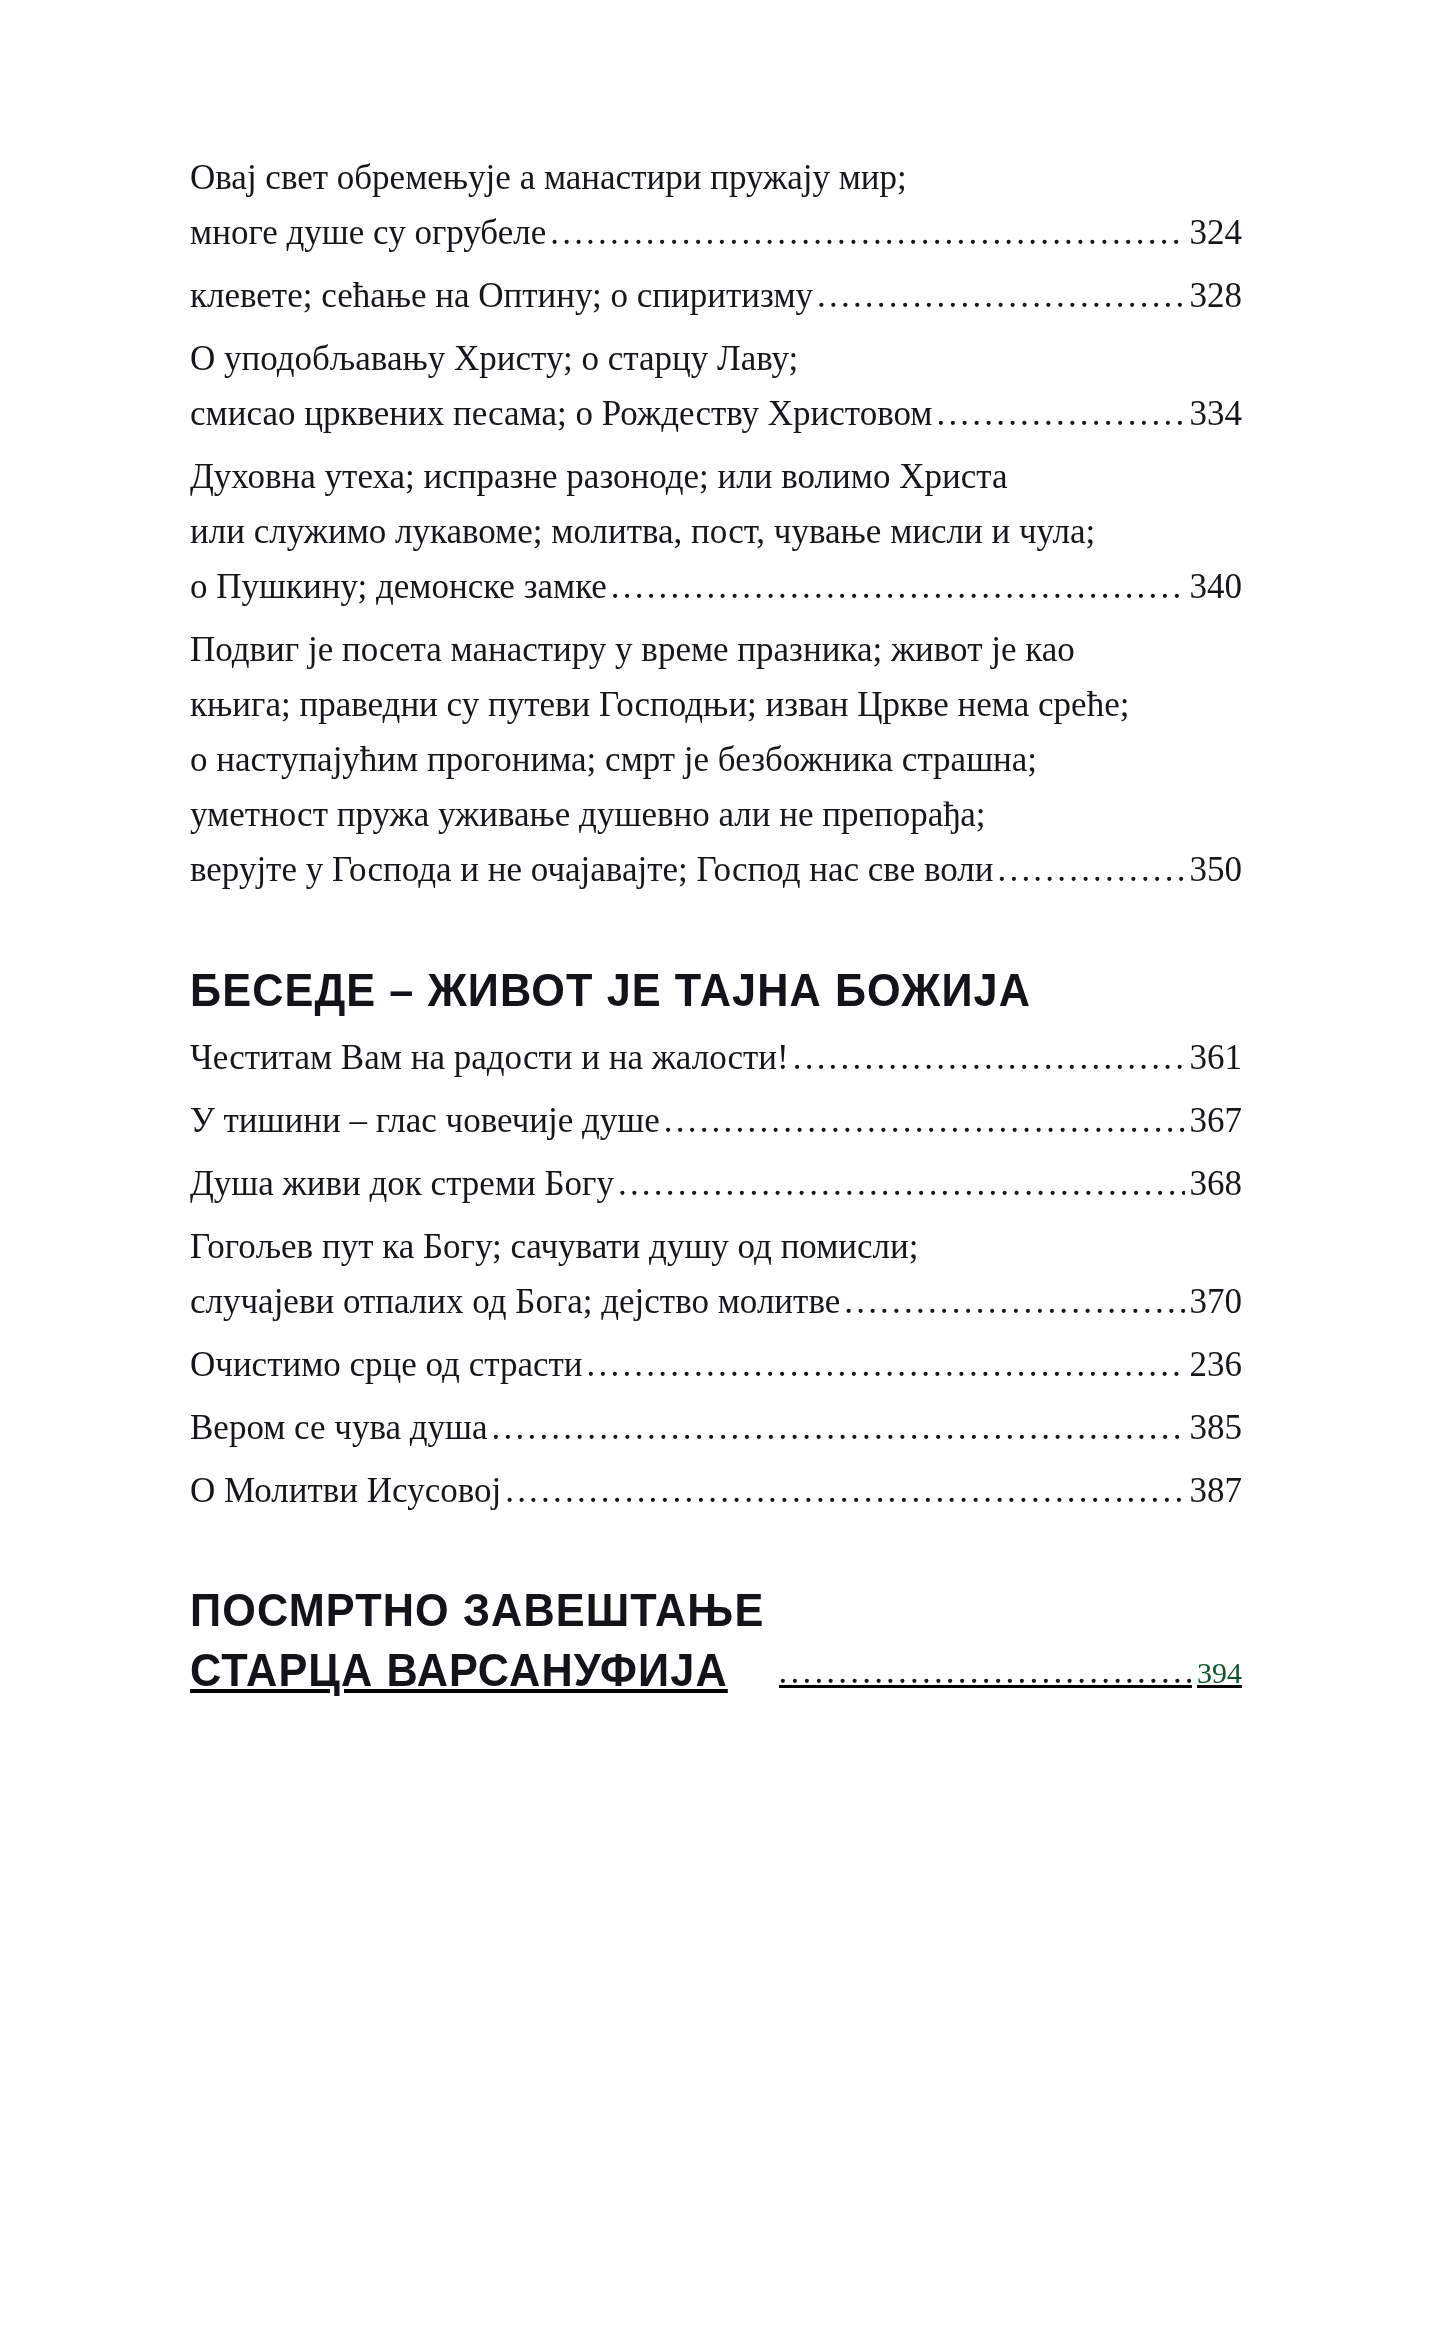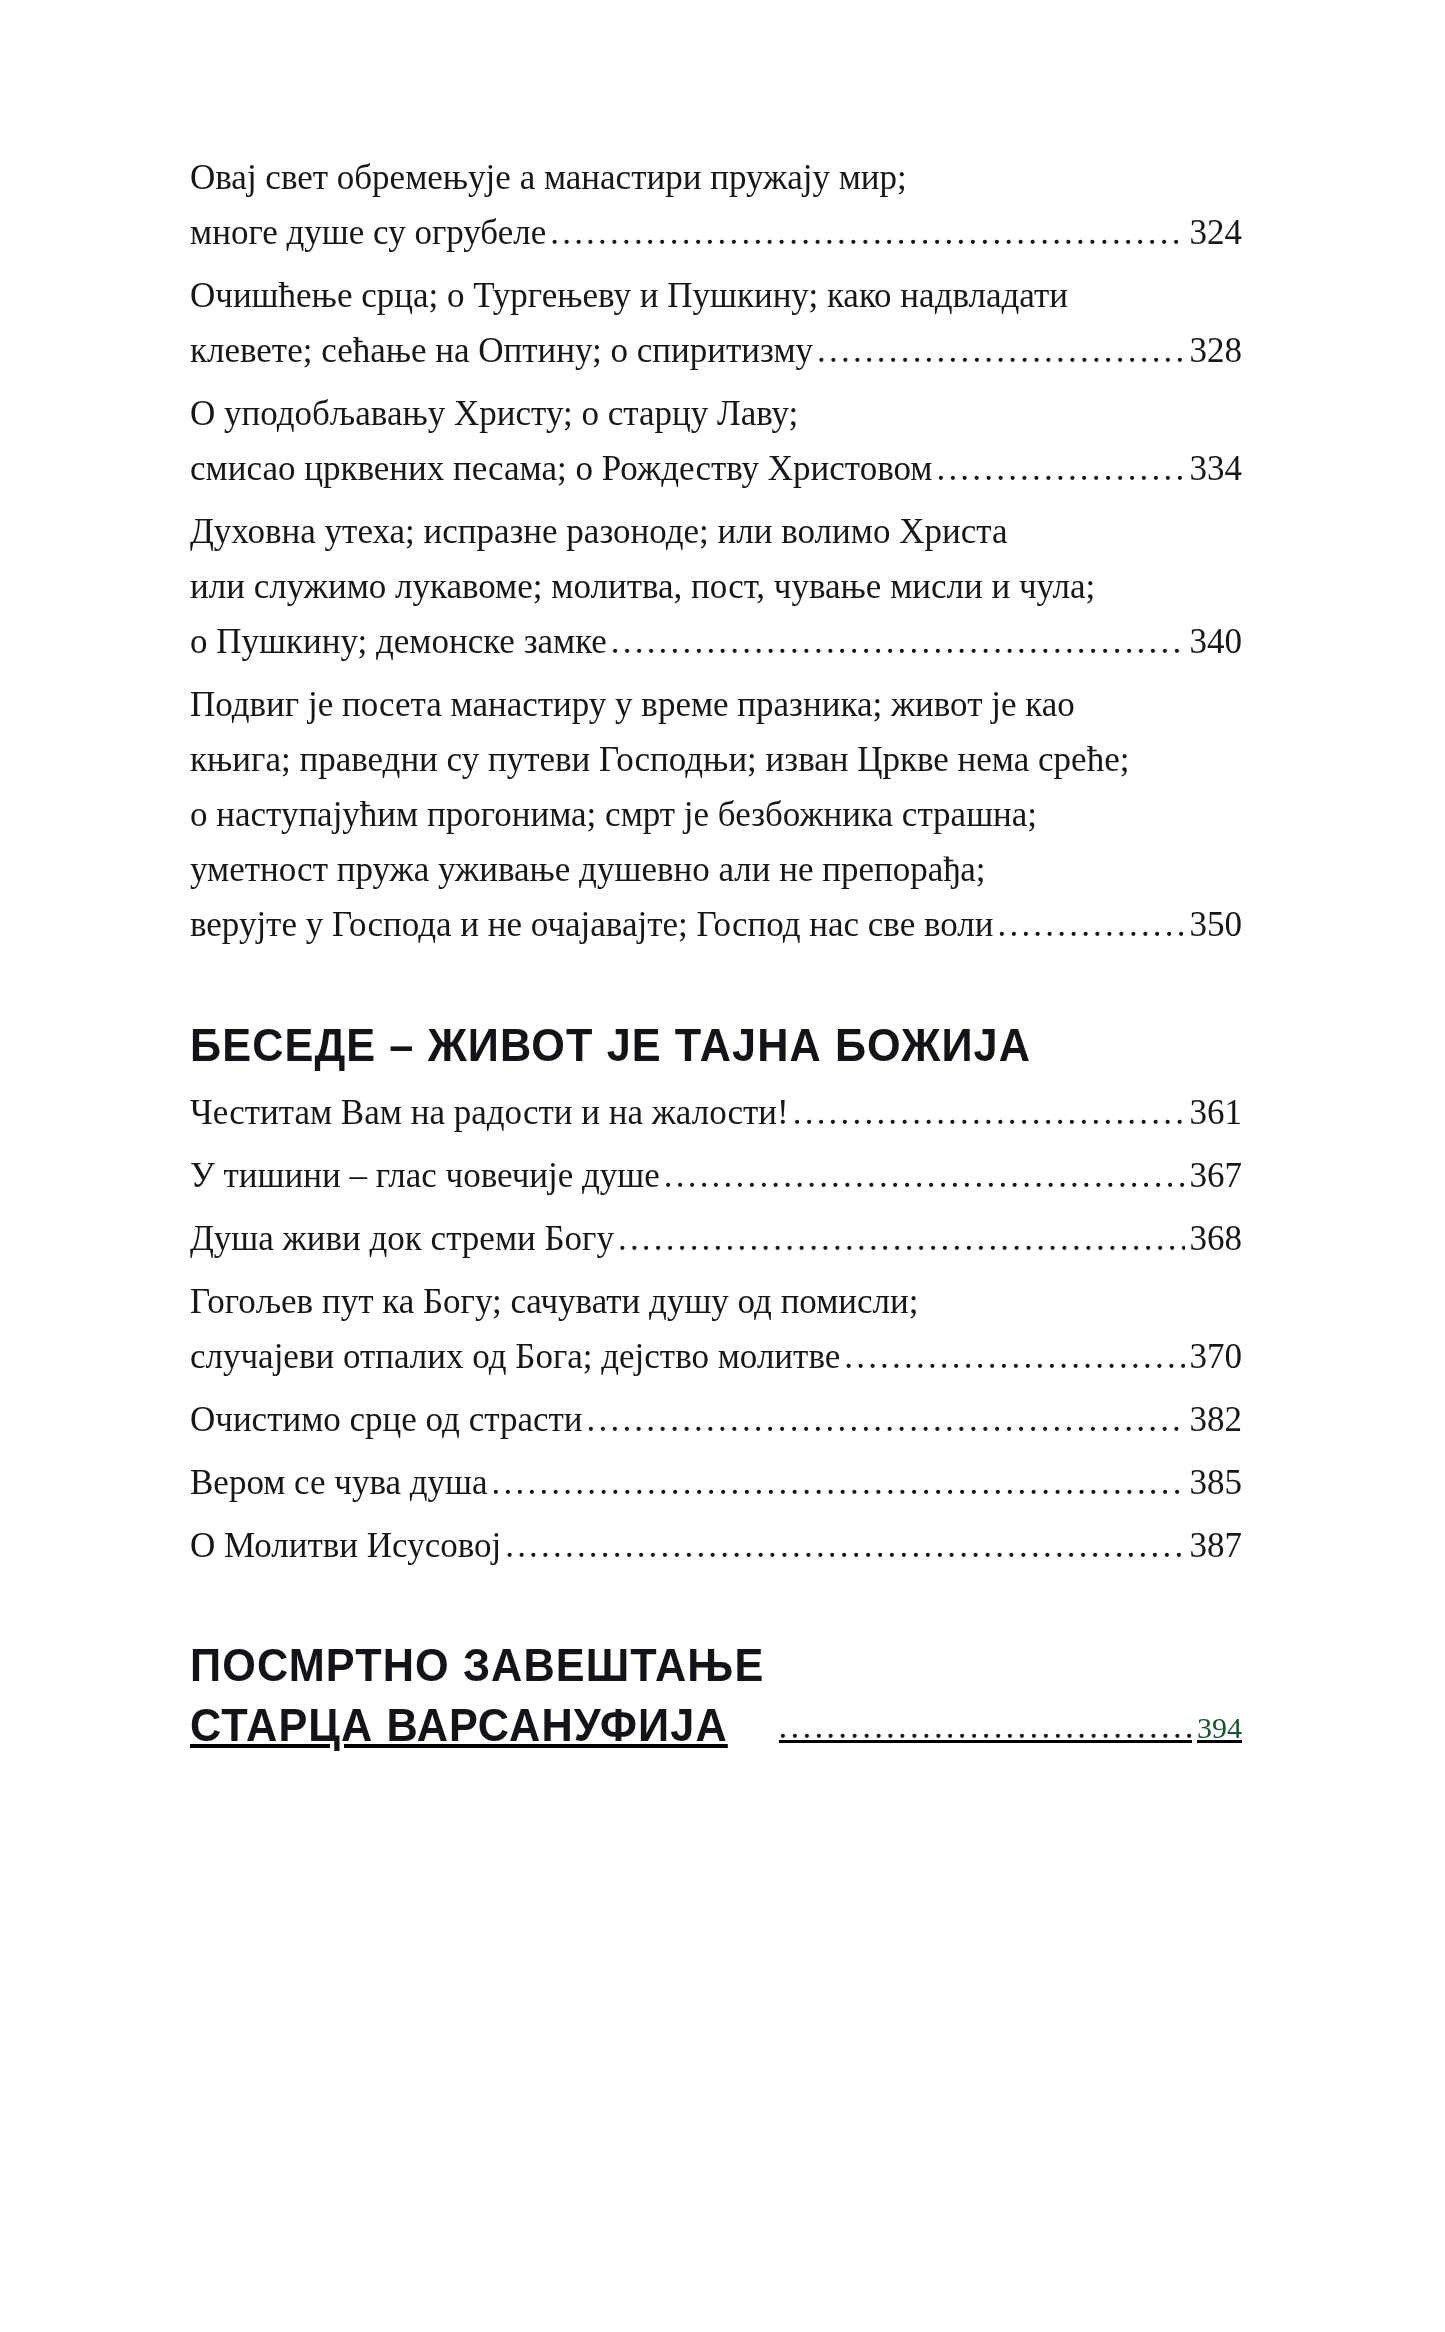--- a/index.html
+++ b/index.html
@@ -152,21 +152,20 @@
       <div class="toc-entry">
         <span class="entry-line">Овај свет обремењује а манастири пружају мир;</span>
         <div class="leader-row">
           <span class="leader-text">многе душе су огрубеле</span>
           <span class="leader-dots"></span>
           <span class="page-num">324</span>
         </div>
       </div>
 
       <div class="toc-entry">
-        <span class="entry-line">Очишћење срца; о Тургењеву и Пушкину; како надвладати</span>
         <div class="leader-row">
           <span class="leader-text">клевете; сећање на Оптину; о спиритизму</span>
           <span class="leader-dots"></span>
           <span class="page-num">328</span>
         </div>
       </div>
 
       <div class="toc-entry">
         <span class="entry-line">О уподобљавању Христу; о старцу Лаву;</span>
         <div class="leader-row">
@@ -235,21 +234,21 @@
           <span class="leader-text">случајеви отпалих од Бога; дејство молитве</span>
           <span class="leader-dots"></span>
           <span class="page-num">370</span>
         </div>
       </div>
 
       <div class="toc-entry">
         <div class="leader-row">
           <span class="leader-text">Очистимо срце од страсти</span>
           <span class="leader-dots"></span>
-          <span class="page-num">382</span>
+          <span class="page-num">236</span>
         </div>
       </div>
 
       <div class="toc-entry">
         <div class="leader-row">
           <span class="leader-text">Вером се чува душа</span>
           <span class="leader-dots"></span>
           <span class="page-num">385</span>
         </div>
       </div>

